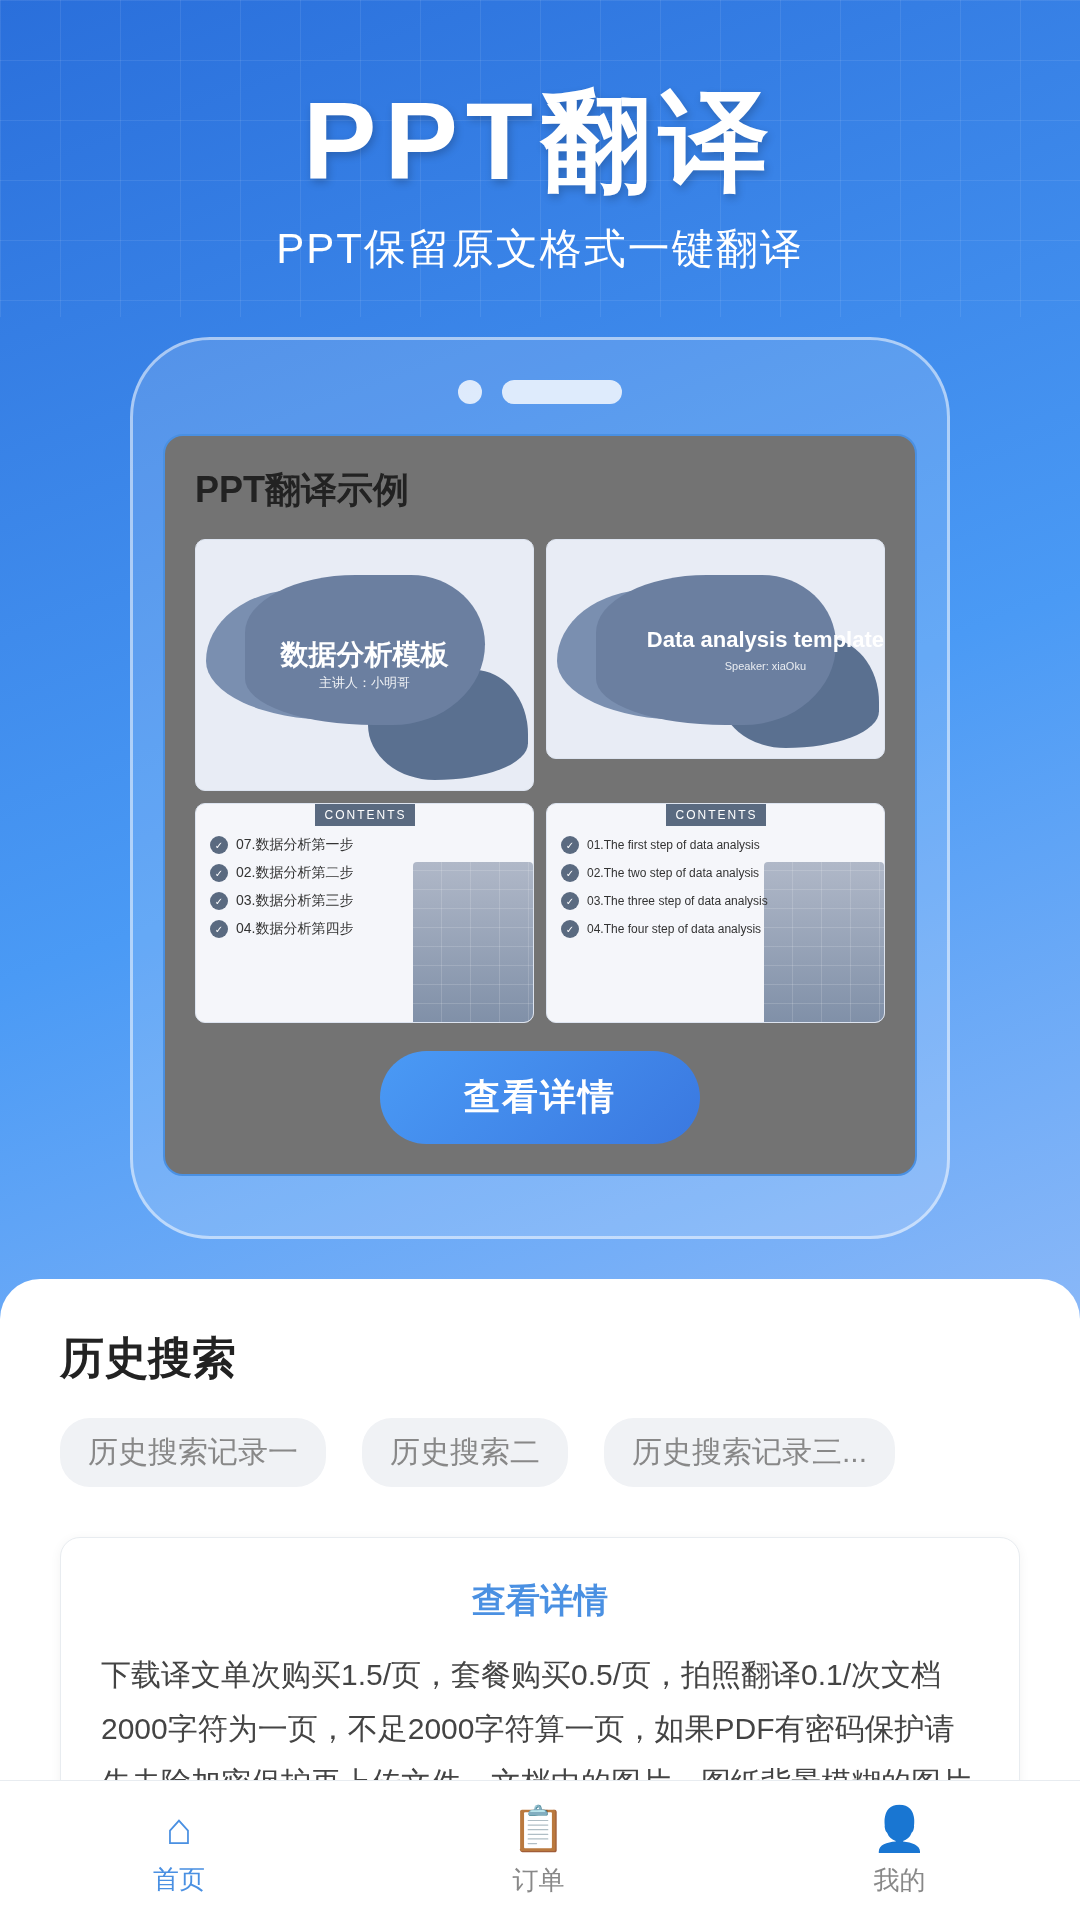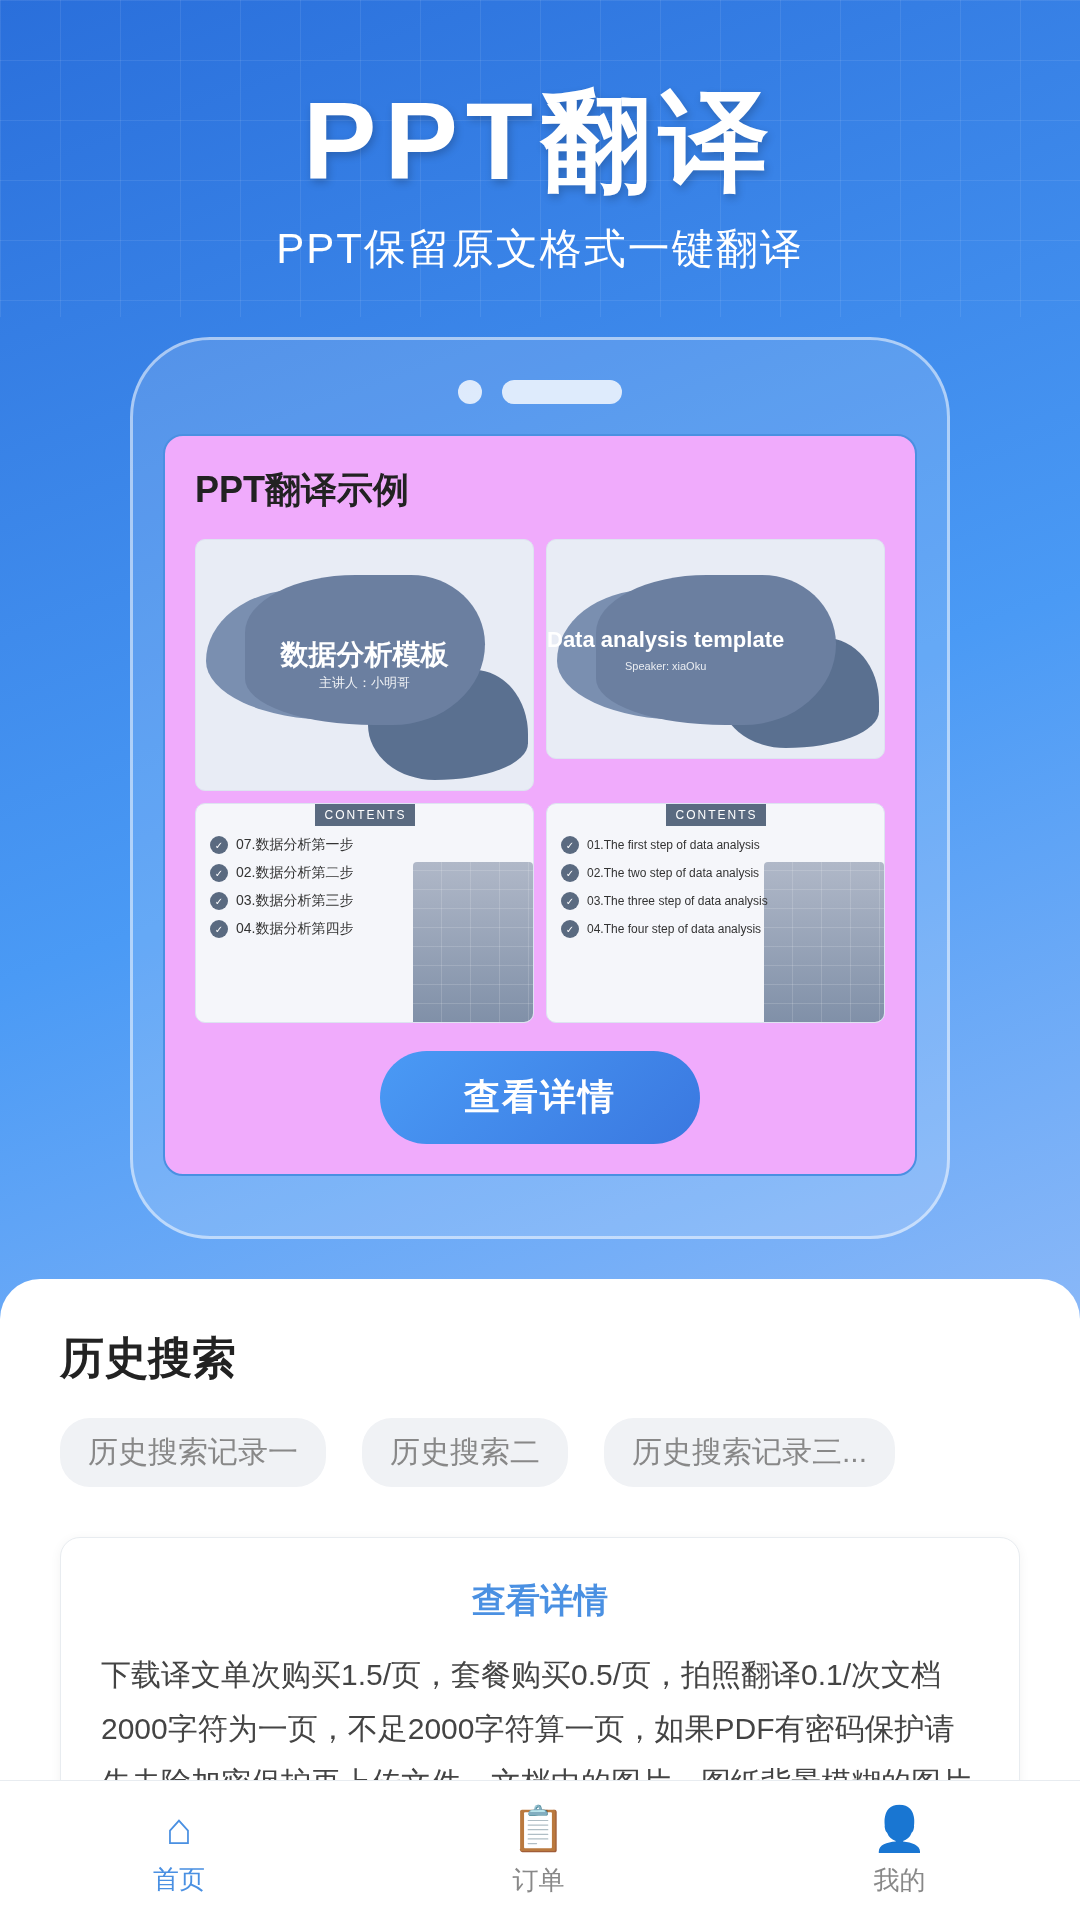--- a/index.html
+++ b/index.html
@@ -75,21 +75,21 @@
     }
     .phone-speaker {
       width: 120px;
       height: 24px;
       background: rgba(255,255,255,0.8);
       border-radius: 12px;
     }
 
     
     .ppt-card {
-      background: #f0abfc;
+      background: #737373;
       border-radius: 20px;
       border: 2px solid #4a90e2;
       padding: 30px;
       overflow: hidden;
     }
     .ppt-card-title {
       font-size: 36px;
       font-weight: 700;
       color: #222;
       margin-bottom: 24px;
@@ -164,21 +164,21 @@
       opacity: 0.9;
     }
 
     
     .slide-2 {
       background: #e8ecf5;
       height: 220px;
       position: relative;
       display: flex;
       align-items: center;
-      justify-content: flex-start;
+      justify-content: flex-end;
     }
     .slide-en-title {
       font-size: 22px;
       font-weight: 700;
       color: #fff;
       text-align: center;
       line-height: 1.3;
     }
     .slide-en-sub {
       font-size: 11px;

